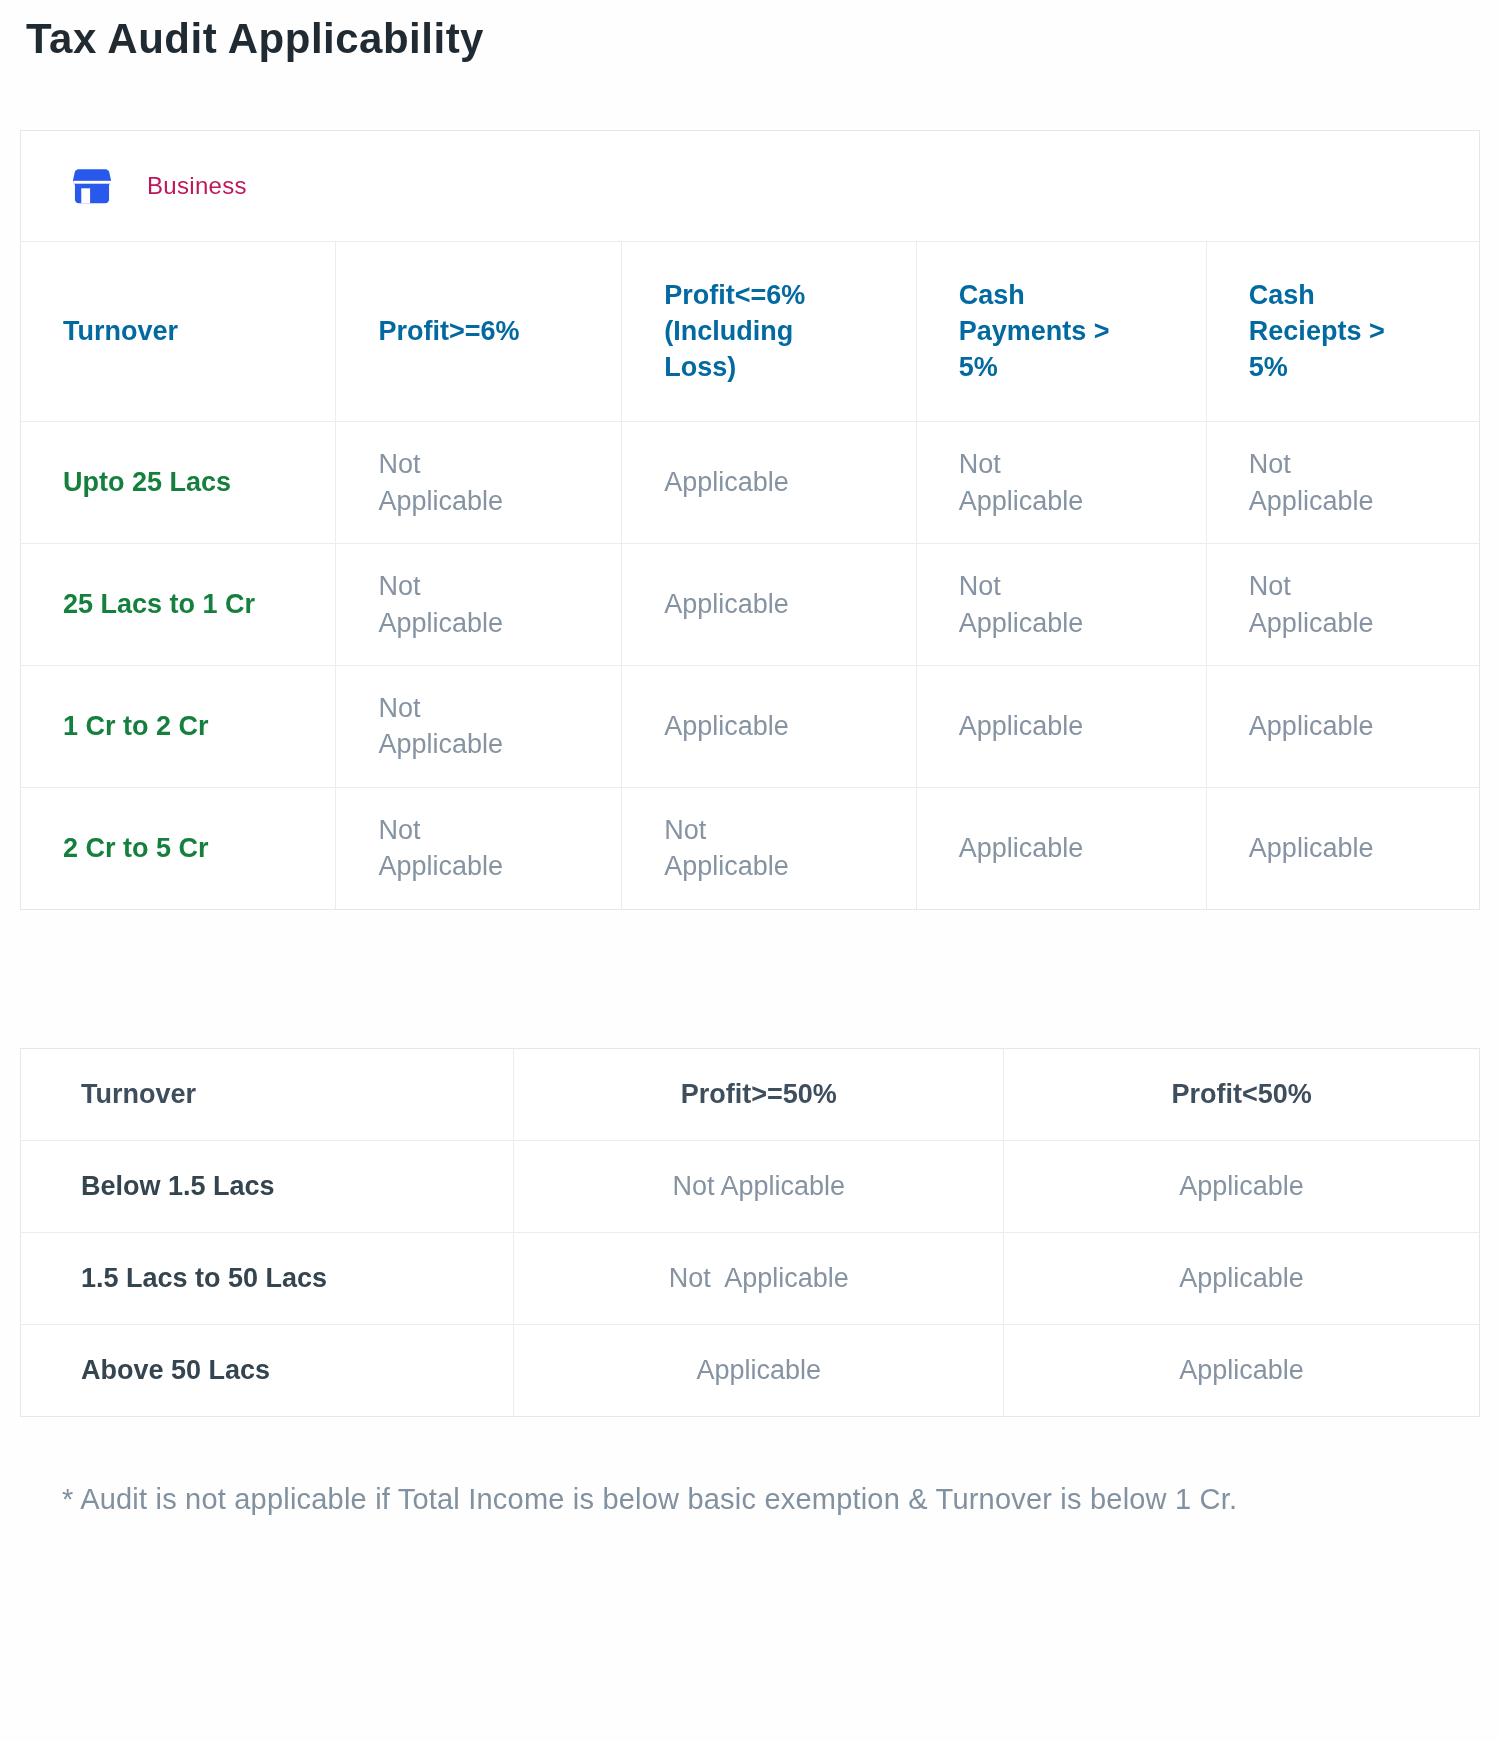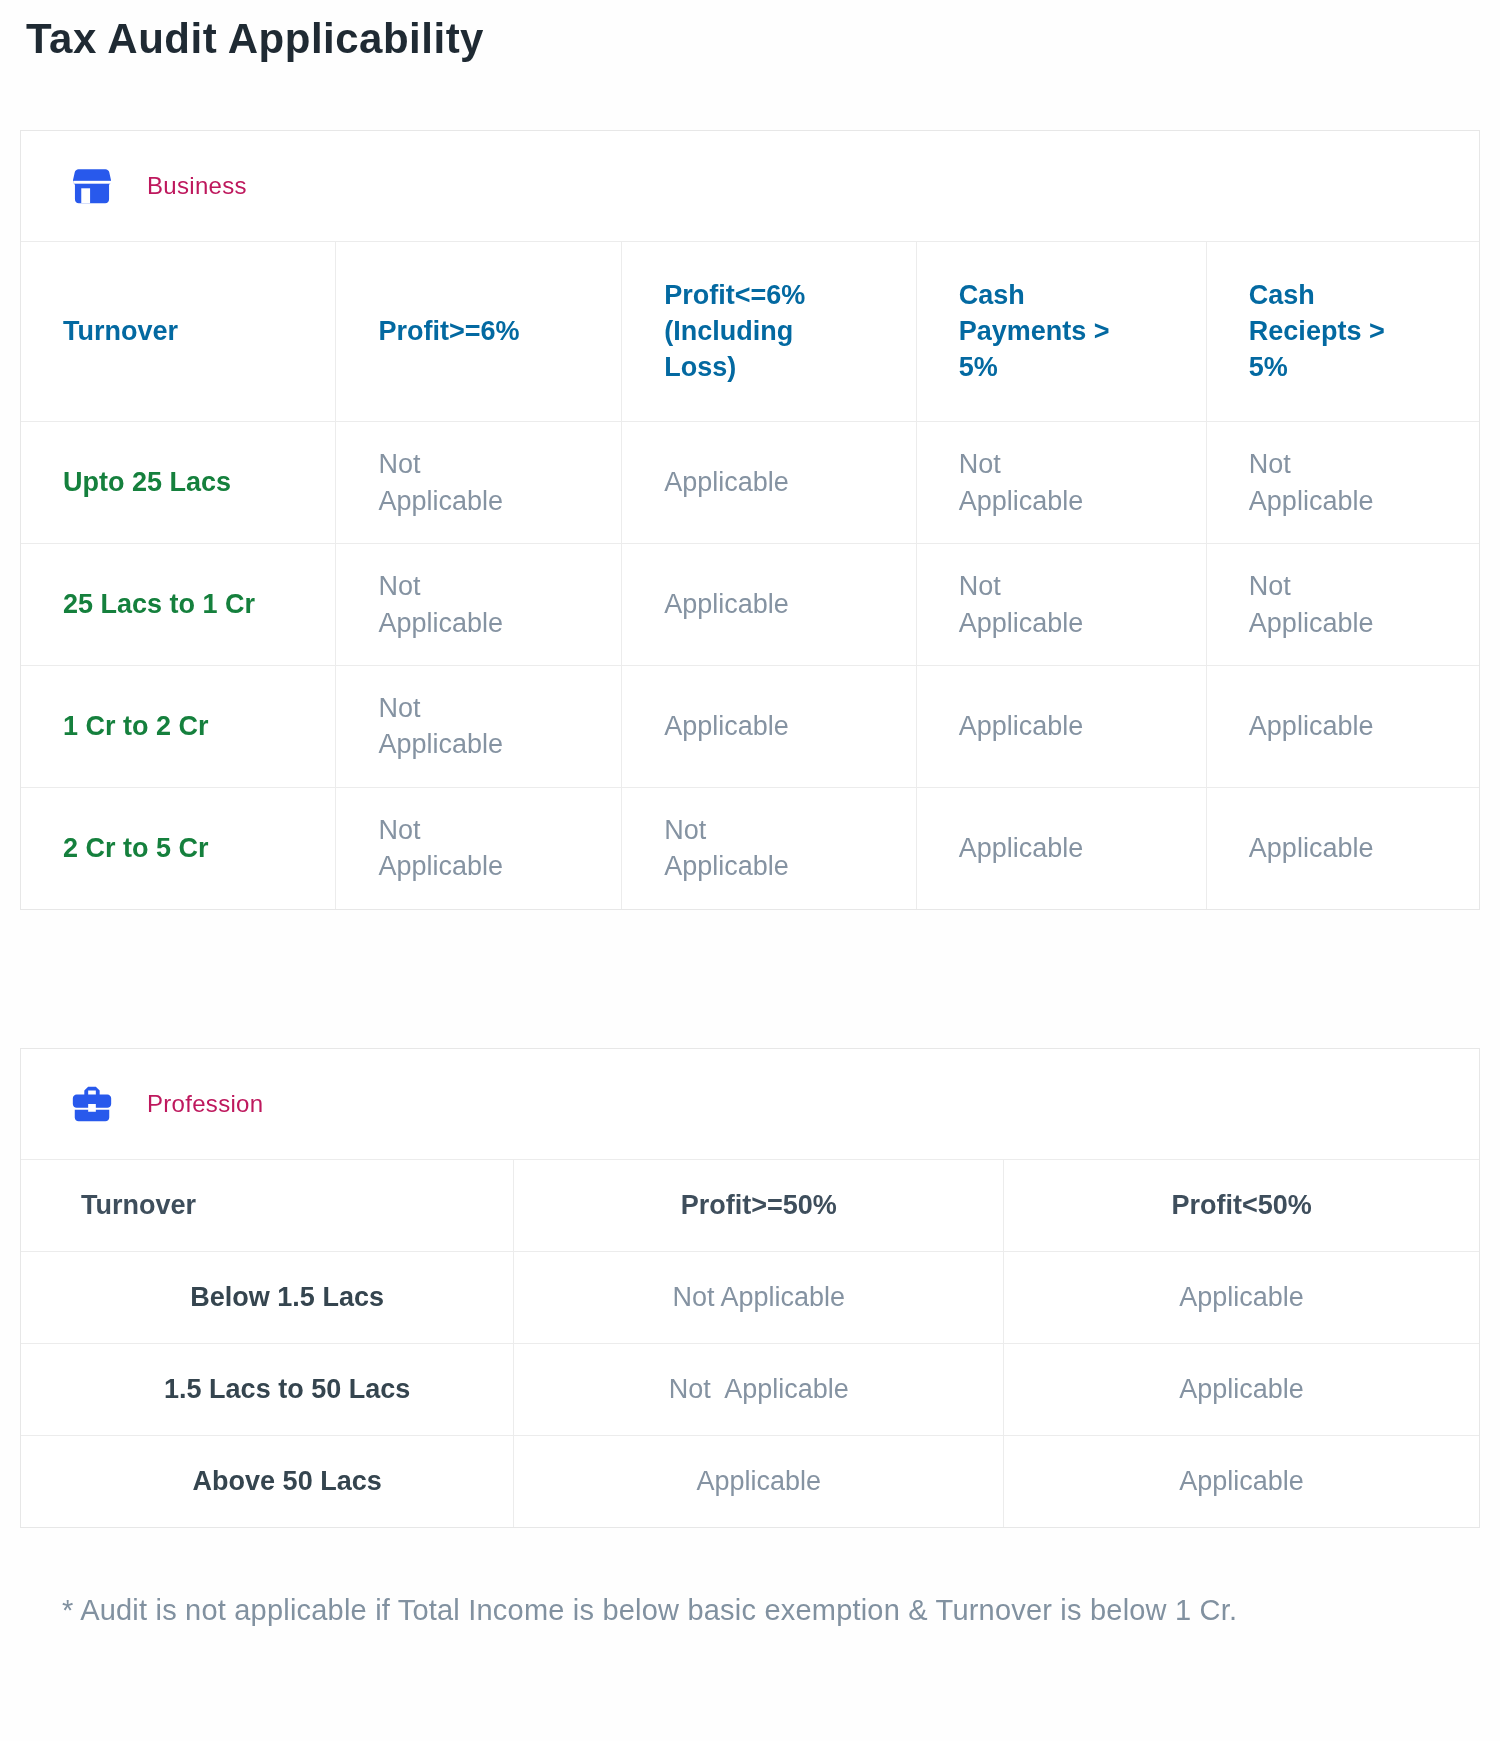--- a/index.html
+++ b/index.html
@@ -101,21 +101,20 @@
     white-space: pre-wrap;
     height: 40px;
   }
   .ptable th.turnover-h, .ptable td.row-label {
     text-align: left;
     padding-left: 60px;
   }
   .ptable td.row-label {
     color: #35454f;
     font-weight: bold;
-    text-align: center;
   }
 
   .footnote {
     margin: 66px 0 0 42px;
     font-size: 29px;
     color: #8191a0;
     letter-spacing: 0.2px;
   }
 </style>
 </head>
@@ -181,28 +180,20 @@
           <td><span class="wrapval">Not Applicable</span></td>
           <td><span class="wrapval">Not Applicable</span></td>
           <td><span class="wrapval">Applicable</span></td>
           <td><span class="wrapval">Applicable</span></td>
         </tr>
       </tbody>
     </table>
   </div>
 
   <div class="card profession-card">
-    <div class="card-head">
-      <span class="icon-wrap">
-        <svg viewBox="0 0 24 24" aria-hidden="true">
-          <path fill="#2859ec" d="M10 16v-1H3.01L3 19c0 1.11.89 2 2 2h14c1.11 0 2-.89 2-2v-4h-7v1h-4zm10-9h-4.01V5l-2-2h-4l-2 2v2H4c-1.1 0-2 .9-2 2v3c0 1.11.89 2 2 2h6v-2h4v2h6c1.1 0 2-.9 2-2V9c0-1.1-.9-2-2-2zm-6 0h-4V5h4v2z"></path>
-        </svg>
-      </span>
-      <span class="section-label">Profession</span>
-    </div>
 
     <table class="ptable">
       <colgroup>
         <col class="p1">
           <col class="p2">
           <col class="p3">
       </colgroup>
       <thead>
         <tr>
           <th class="turnover-h">Turnover</th>

